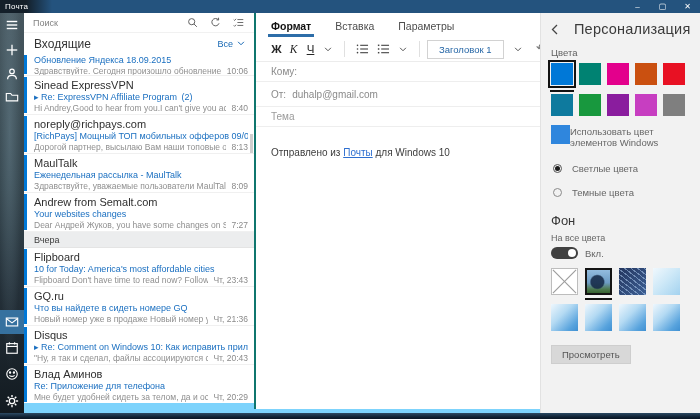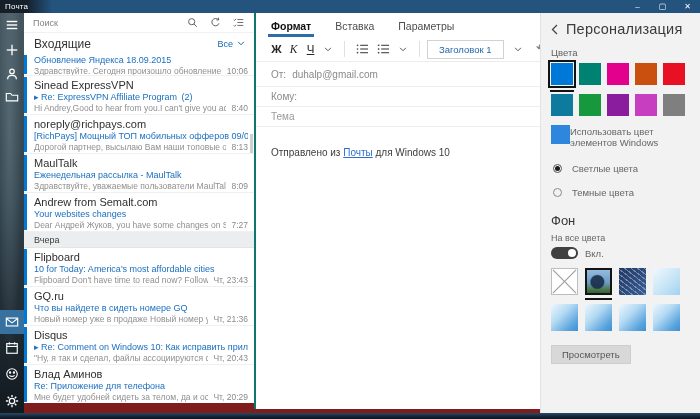--- a/index.html
+++ b/index.html
@@ -1,19 +1,19 @@
 <!DOCTYPE html>
 <html><head>
 <meta charset="utf-8">
 <style>
   * { margin:0; padding:0; box-sizing:border-box; }
   html,body { background:#666; }
   .app {
     position:relative; width:700px; height:419px; overflow:hidden;
-    font-family:"Liberation Sans", sans-serif; background:#7f1d1d;
+    font-family:"Liberation Sans", sans-serif; background:#7dd3fc;
     -webkit-font-smoothing:antialiased;
   }
   
   .titlebar {
     position:absolute; top:0; left:0; right:0; height:13px;
     background:linear-gradient(90deg,#141f29 0px,#141f29 26px,#24537e 52px,#24537e 100%);
     color:#fff; display:flex; align-items:center; z-index:30;
   }
   .titlebar .app-title { font-size:8px; padding-left:5px; letter-spacing:.2px; }
   .win-controls { margin-left:auto; display:flex; height:13px; }
@@ -71,21 +71,21 @@
   .undo-btn { position:absolute; right:-7px; top:3px; font-size:13px; color:#777; }
   .field-row { border-bottom:1px solid #eeeeee; display:flex; align-items:center; padding:0 15px; font-size:10px; color:#8a8a8a; }
   .row-from { height:25px; }
   .row-to { height:20px; }
   .row-subject { height:20px; color:#9a9a9a; }
   .from-label { margin-right:6px; }
   .body-area { padding:20px 15px; font-size:10px; color:#3d3d3d; }
   .body-link { color:#2e6fd0; text-decoration:underline; }
   
   .settings { position:absolute; left:540px; top:13px; width:160px; bottom:6px; background:#f2f2f2; border-left:1px solid #e2e2e2; overflow:hidden; }
-  .settings-header { display:flex; align-items:center; gap:7px; padding:8px 0 0 10px; }
+  .settings-header { display:flex; align-items:center; gap:15px; padding:8px 0 0 10px; }
   .back-icon svg { width:8px; height:11px; display:block; }
   .settings-title { font-size:14.5px; color:#3b3b3b; letter-spacing:.2px; }
   .group-label { font-size:9.5px; color:#5f5f5f; margin:10px 0 5px 10px; }
   .swatch-row { display:flex; gap:6px; margin:0 0 9px 10px; }
   .swatch { width:22px; height:22px; position:relative; }
   .swatch.sel { outline:2px solid #121212; outline-offset:1px; }
   .swatch.sel::after { content:''; position:absolute; left:-1px; right:-1px; bottom:-7px; height:2px; background:#121212; }
   .chk-row { display:flex; margin:6px 0 0 10px; align-items:flex-start; }
   .chk-box { width:19px; height:19px; background:#2f86dd; flex:none; }
   .chk-label { font-size:9.5px; line-height:11px; color:#666; width:112px; padding-top:1px; }
@@ -370,26 +370,26 @@
         </span>
       <span class="tb-sep"></span>
       <span class="style-box">Заголовок 1</span>
       <span class="chev" style="margin-left:10px">
           <svg viewBox="0 0 9 6" fill="none" stroke="#555" stroke-width="1.2">
             <polyline points="1,1 4.5,4.5 8,1"></polyline>
           </svg>
         </span>
       <span class="undo-btn">↶</span>
     </div>
+    <div class="field-row row-to">
+      <span>Кому:</span>
+    </div>
     <div class="field-row row-from">
       <span class="from-label">От:</span>
       <span>duhalp@gmail.com</span>
-    </div>
-    <div class="field-row row-to">
-      <span>Кому:</span>
     </div>
     <div class="field-row row-subject">
       <span>Тема</span>
     </div>
     <div class="body-area">
       <span>Отправлено из </span><span class="body-link">Почты</span><span> для Windows 10</span>
     </div>
   </section>
 
   <aside class="settings">

